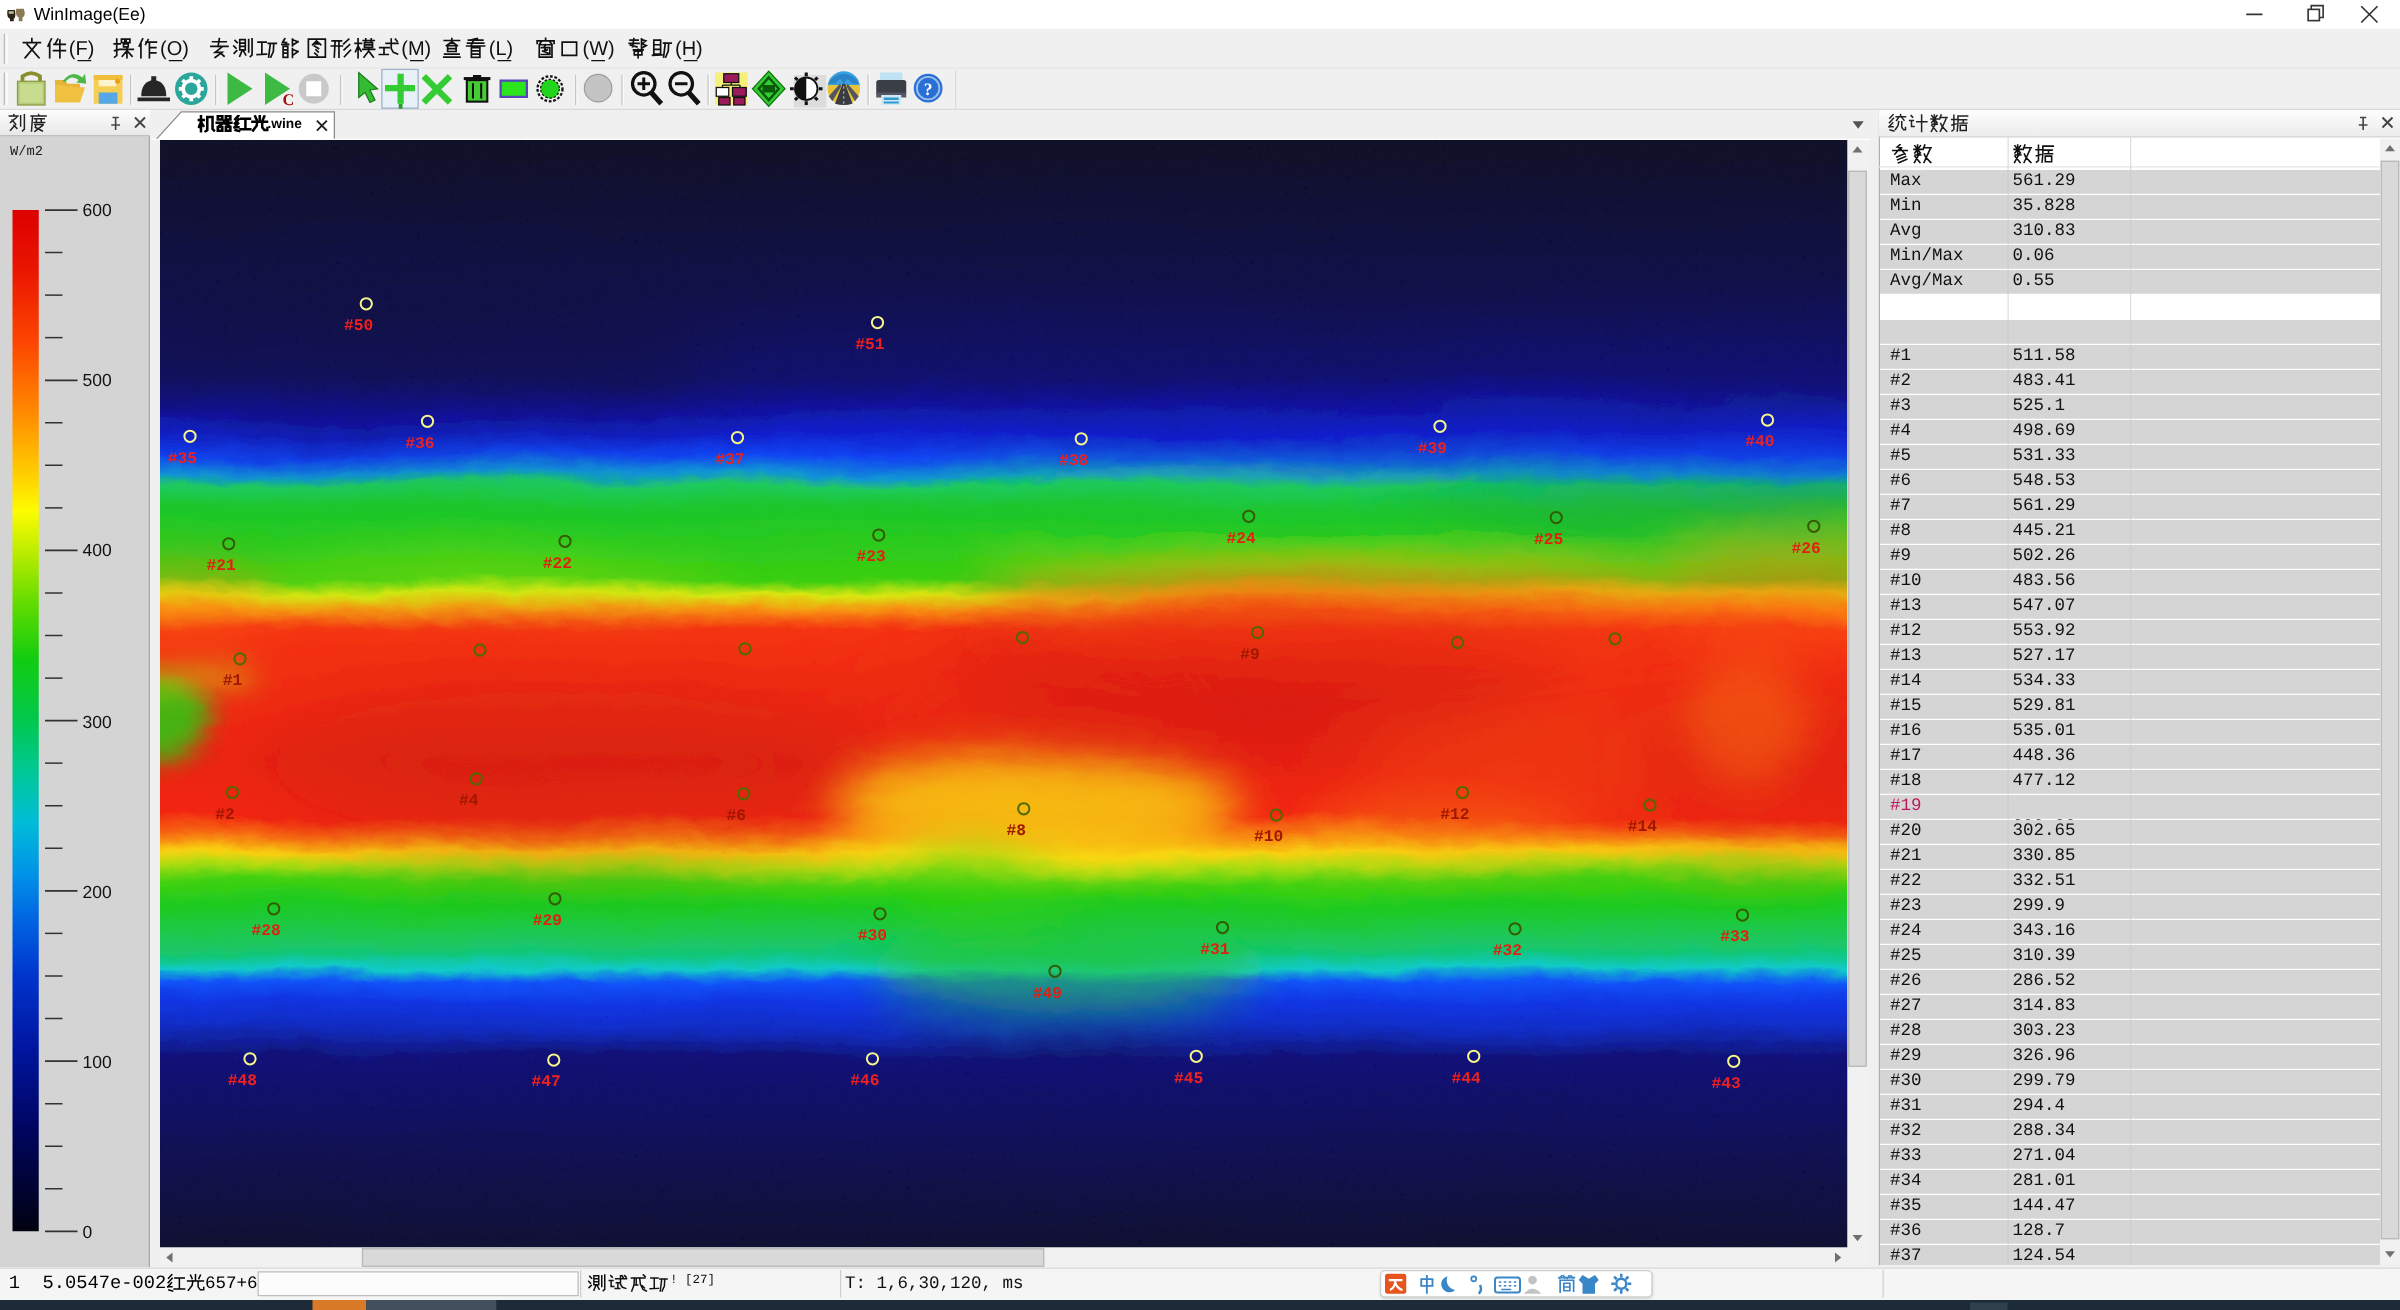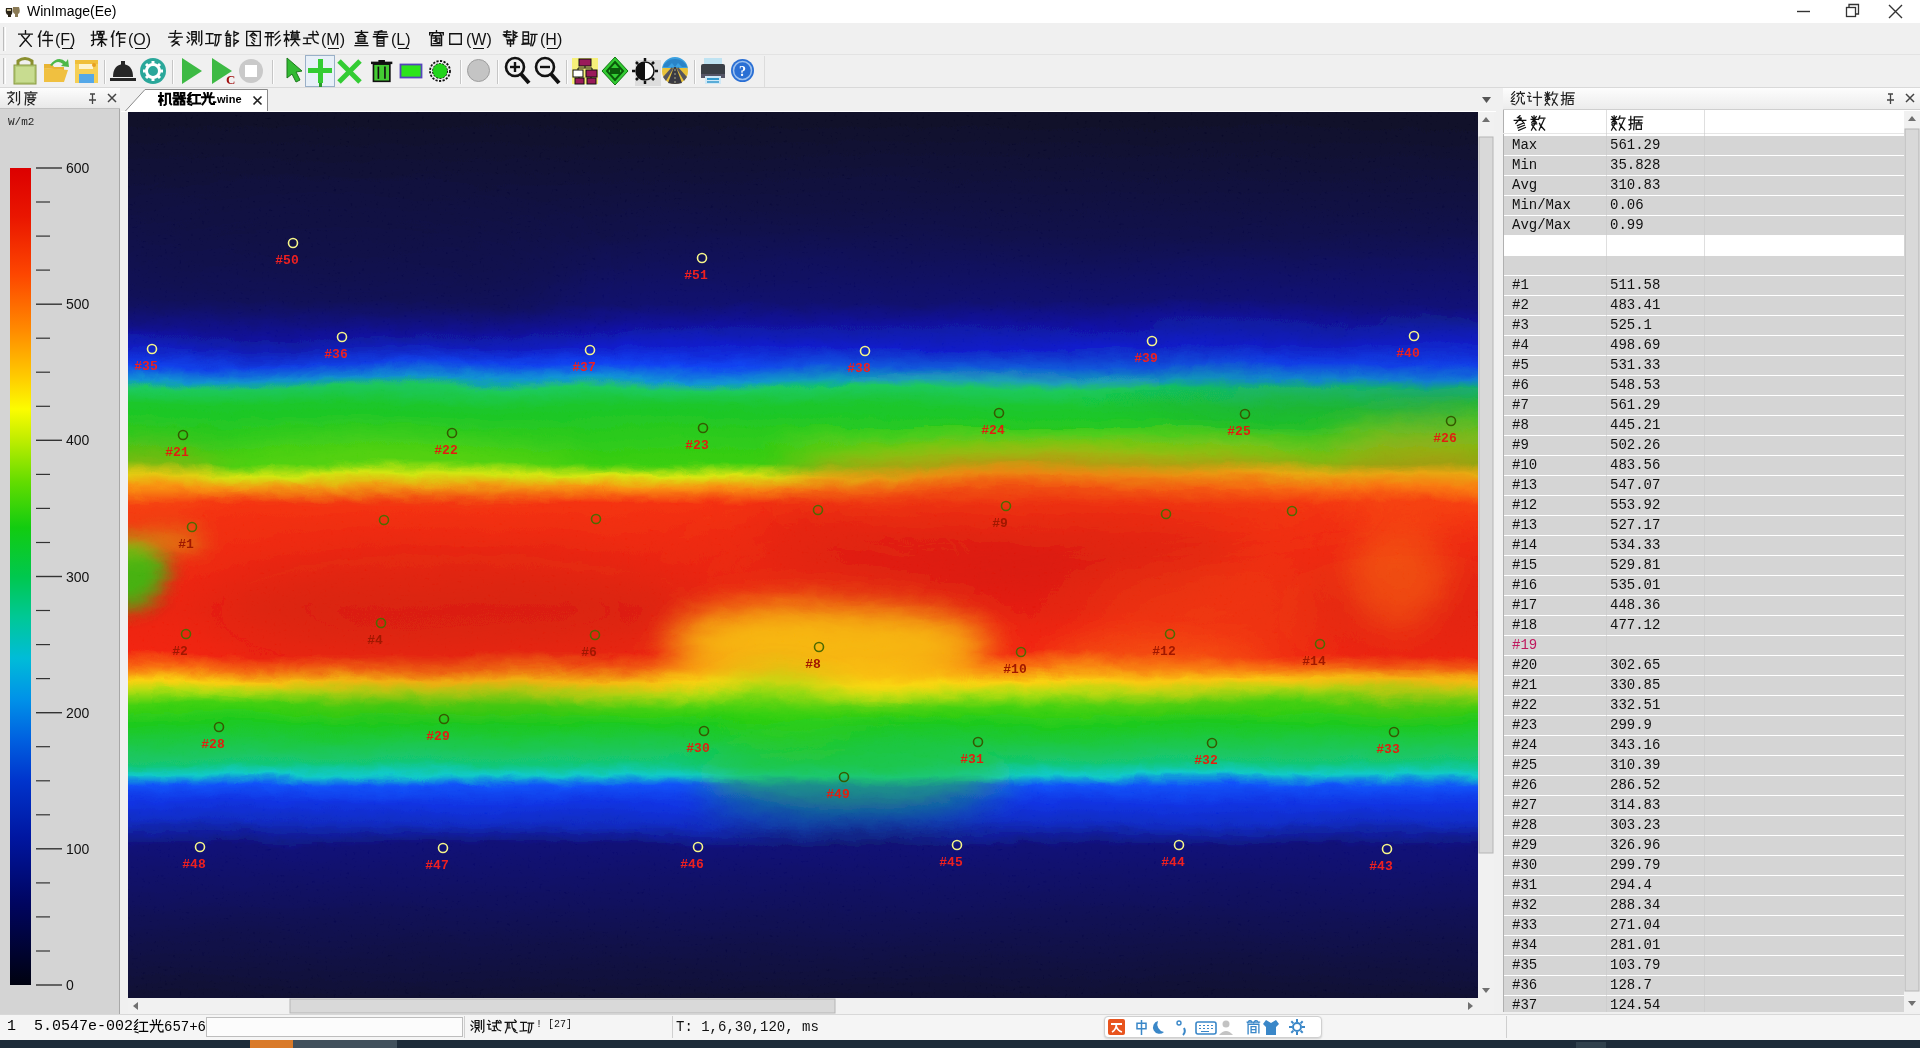--- a/index.html
+++ b/index.html
@@ -518,21 +518,21 @@
     <div class="abs" style="left:1512px;top:157px;font-family:'Liberation Mono',monospace;font-size:14px;color:#111">Min</div>
     <div class="abs" style="left:1610px;top:157px;font-family:'Liberation Mono',monospace;font-size:14px;color:#111">35.828</div>
     <div class="abs" style="left:1504px;top:176px;width:401px;height:19px;background:#d5d5d5"></div>
     <div class="abs" style="left:1512px;top:177px;font-family:'Liberation Mono',monospace;font-size:14px;color:#111">Avg</div>
     <div class="abs" style="left:1610px;top:177px;font-family:'Liberation Mono',monospace;font-size:14px;color:#111">310.83</div>
     <div class="abs" style="left:1504px;top:196px;width:401px;height:19px;background:#d5d5d5"></div>
     <div class="abs" style="left:1512px;top:197px;font-family:'Liberation Mono',monospace;font-size:14px;color:#111">Min/Max</div>
     <div class="abs" style="left:1610px;top:197px;font-family:'Liberation Mono',monospace;font-size:14px;color:#111">0.06</div>
     <div class="abs" style="left:1504px;top:216px;width:401px;height:19px;background:#d5d5d5"></div>
     <div class="abs" style="left:1512px;top:217px;font-family:'Liberation Mono',monospace;font-size:14px;color:#111">Avg/Max</div>
-    <div class="abs" style="left:1610px;top:217px;font-family:'Liberation Mono',monospace;font-size:14px;color:#111">0.99</div>
+    <div class="abs" style="left:1610px;top:217px;font-family:'Liberation Mono',monospace;font-size:14px;color:#111">0.55</div>
     <div class="abs" style="left:1504px;top:256px;width:401px;height:19px;background:#d5d5d5"></div>
     <div class="abs" style="left:1504px;top:276px;width:401px;height:19px;background:#d5d5d5"></div>
     <div class="abs" style="left:1512px;top:277px;font-family:'Liberation Mono',monospace;font-size:14px;color:#111">#1</div>
     <div class="abs" style="left:1610px;top:277px;font-family:'Liberation Mono',monospace;font-size:14px;color:#111">511.58</div>
     <div class="abs" style="left:1504px;top:296px;width:401px;height:19px;background:#d5d5d5"></div>
     <div class="abs" style="left:1512px;top:297px;font-family:'Liberation Mono',monospace;font-size:14px;color:#111">#2</div>
     <div class="abs" style="left:1610px;top:297px;font-family:'Liberation Mono',monospace;font-size:14px;color:#111">483.41</div>
     <div class="abs" style="left:1504px;top:316px;width:401px;height:19px;background:#d5d5d5"></div>
     <div class="abs" style="left:1512px;top:317px;font-family:'Liberation Mono',monospace;font-size:14px;color:#111">#3</div>
     <div class="abs" style="left:1610px;top:317px;font-family:'Liberation Mono',monospace;font-size:14px;color:#111">525.1</div>
@@ -624,21 +624,21 @@
     <div class="abs" style="left:1512px;top:897px;font-family:'Liberation Mono',monospace;font-size:14px;color:#111">#32</div>
     <div class="abs" style="left:1610px;top:897px;font-family:'Liberation Mono',monospace;font-size:14px;color:#111">288.34</div>
     <div class="abs" style="left:1504px;top:916px;width:401px;height:19px;background:#d5d5d5"></div>
     <div class="abs" style="left:1512px;top:917px;font-family:'Liberation Mono',monospace;font-size:14px;color:#111">#33</div>
     <div class="abs" style="left:1610px;top:917px;font-family:'Liberation Mono',monospace;font-size:14px;color:#111">271.04</div>
     <div class="abs" style="left:1504px;top:936px;width:401px;height:19px;background:#d5d5d5"></div>
     <div class="abs" style="left:1512px;top:937px;font-family:'Liberation Mono',monospace;font-size:14px;color:#111">#34</div>
     <div class="abs" style="left:1610px;top:937px;font-family:'Liberation Mono',monospace;font-size:14px;color:#111">281.01</div>
     <div class="abs" style="left:1504px;top:956px;width:401px;height:19px;background:#d5d5d5"></div>
     <div class="abs" style="left:1512px;top:957px;font-family:'Liberation Mono',monospace;font-size:14px;color:#111">#35</div>
-    <div class="abs" style="left:1610px;top:957px;font-family:'Liberation Mono',monospace;font-size:14px;color:#111">103.79</div>
+    <div class="abs" style="left:1610px;top:957px;font-family:'Liberation Mono',monospace;font-size:14px;color:#111">144.47</div>
     <div class="abs" style="left:1504px;top:976px;width:401px;height:19px;background:#d5d5d5"></div>
     <div class="abs" style="left:1512px;top:977px;font-family:'Liberation Mono',monospace;font-size:14px;color:#111">#36</div>
     <div class="abs" style="left:1610px;top:977px;font-family:'Liberation Mono',monospace;font-size:14px;color:#111">128.7</div>
     <div class="abs" style="left:1504px;top:996px;width:401px;height:19px;background:#d5d5d5"></div>
     <div class="abs" style="left:1512px;top:997px;font-family:'Liberation Mono',monospace;font-size:14px;color:#111">#37</div>
     <div class="abs" style="left:1610px;top:997px;font-family:'Liberation Mono',monospace;font-size:14px;color:#111">124.54</div>
 <div class="abs" style="left:1503px;top:1012px;width:417px;height:3px;background:#f0f0f0"></div>
 <div class="abs" style="left:1606px;top:110px;width:1px;height:902px;background:#c9c9c9;opacity:.6"></div>
 <div class="abs" style="left:1704px;top:110px;width:1px;height:902px;background:#c9c9c9;opacity:.6"></div>
 <div class="abs" style="left:1904px;top:111px;width:16px;height:901px;background:#f1f1f1"></div>

